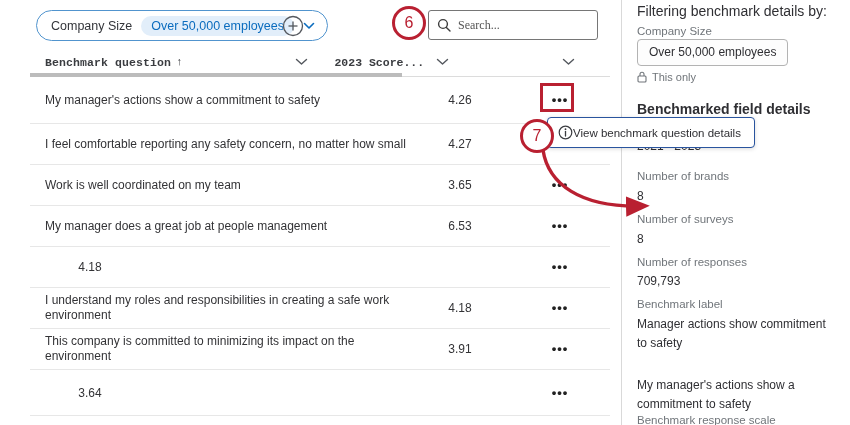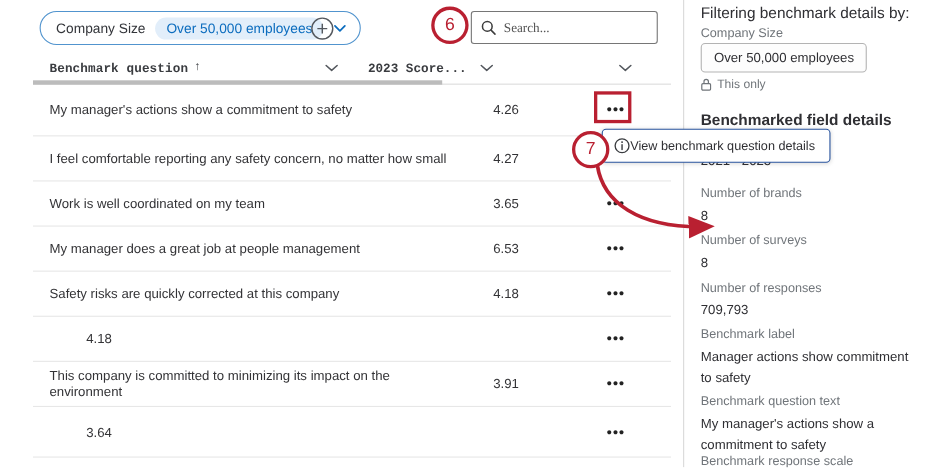--- a/index.html
+++ b/index.html
@@ -143,25 +143,25 @@
         <div class="q">Work is well coordinated on my team</div>
         <div class="s">3.65</div>
         <div class="m">•••</div>
       </div>
         <div class="trow">
         <div class="q">My manager does a great job at people management</div>
         <div class="s">6.53</div>
         <div class="m">•••</div>
       </div>
         <div class="trow">
-        <div class="q">Safety risks are quickly corrected at this company</div>
         <div class="s">4.18</div>
         <div class="m">•••</div>
       </div>
         <div class="trow">
+        <div class="q">I understand my roles and responsibilities in creating a safe work environment</div>
         <div class="s">4.18</div>
         <div class="m">•••</div>
       </div>
         <div class="trow">
         <div class="q">This company is committed to minimizing its impact on the environment</div>
         <div class="s">3.91</div>
         <div class="m">•••</div>
       </div>
         <div class="trow">
         <div class="s">3.64</div>
@@ -192,21 +192,20 @@
 
     <div class="sb-abs sb-label" style="top:213px">Number of surveys</div>
     <div class="sb-abs sb-value" style="top:230px">8</div>
 
     <div class="sb-abs sb-label" style="top:256px">Number of responses</div>
     <div class="sb-abs sb-value" style="top:272px">709,793</div>
 
     <div class="sb-abs sb-label" style="top:298px">Benchmark label</div>
     <div class="sb-abs sb-value" style="top:315px; width:200px;">Manager actions show commitment to safety</div>
 
-    <div class="sb-abs sb-label" style="top:359px">Benchmark question text</div>
     <div class="sb-abs sb-value" style="top:376px; width:180px;">My manager's actions show a commitment to safety</div>
 
     <div class="sb-abs sb-label" style="top:414px">Benchmark response scale</div>
   </div>
 
   <div class="tooltip">
     <span style="display:inline-flex;">
       <svg width="15" height="15" viewBox="0 0 15 15">
         <circle cx="7.5" cy="7.5" r="6.3" fill="none" stroke="#3a3c40" stroke-width="1.2"></circle>
         <line x1="7.5" y1="6.5" x2="7.5" y2="11" stroke="#3a3c40" stroke-width="1.3" stroke-linecap="round"></line>

